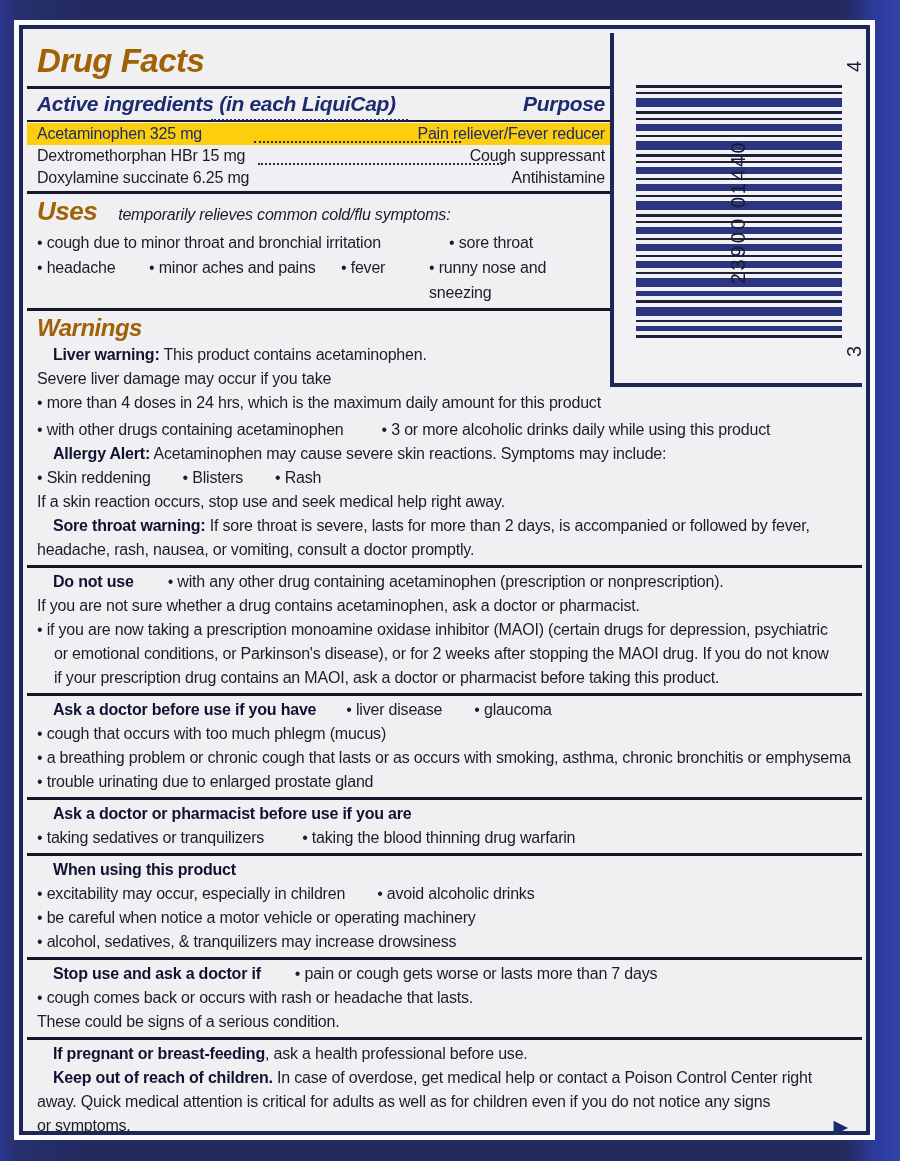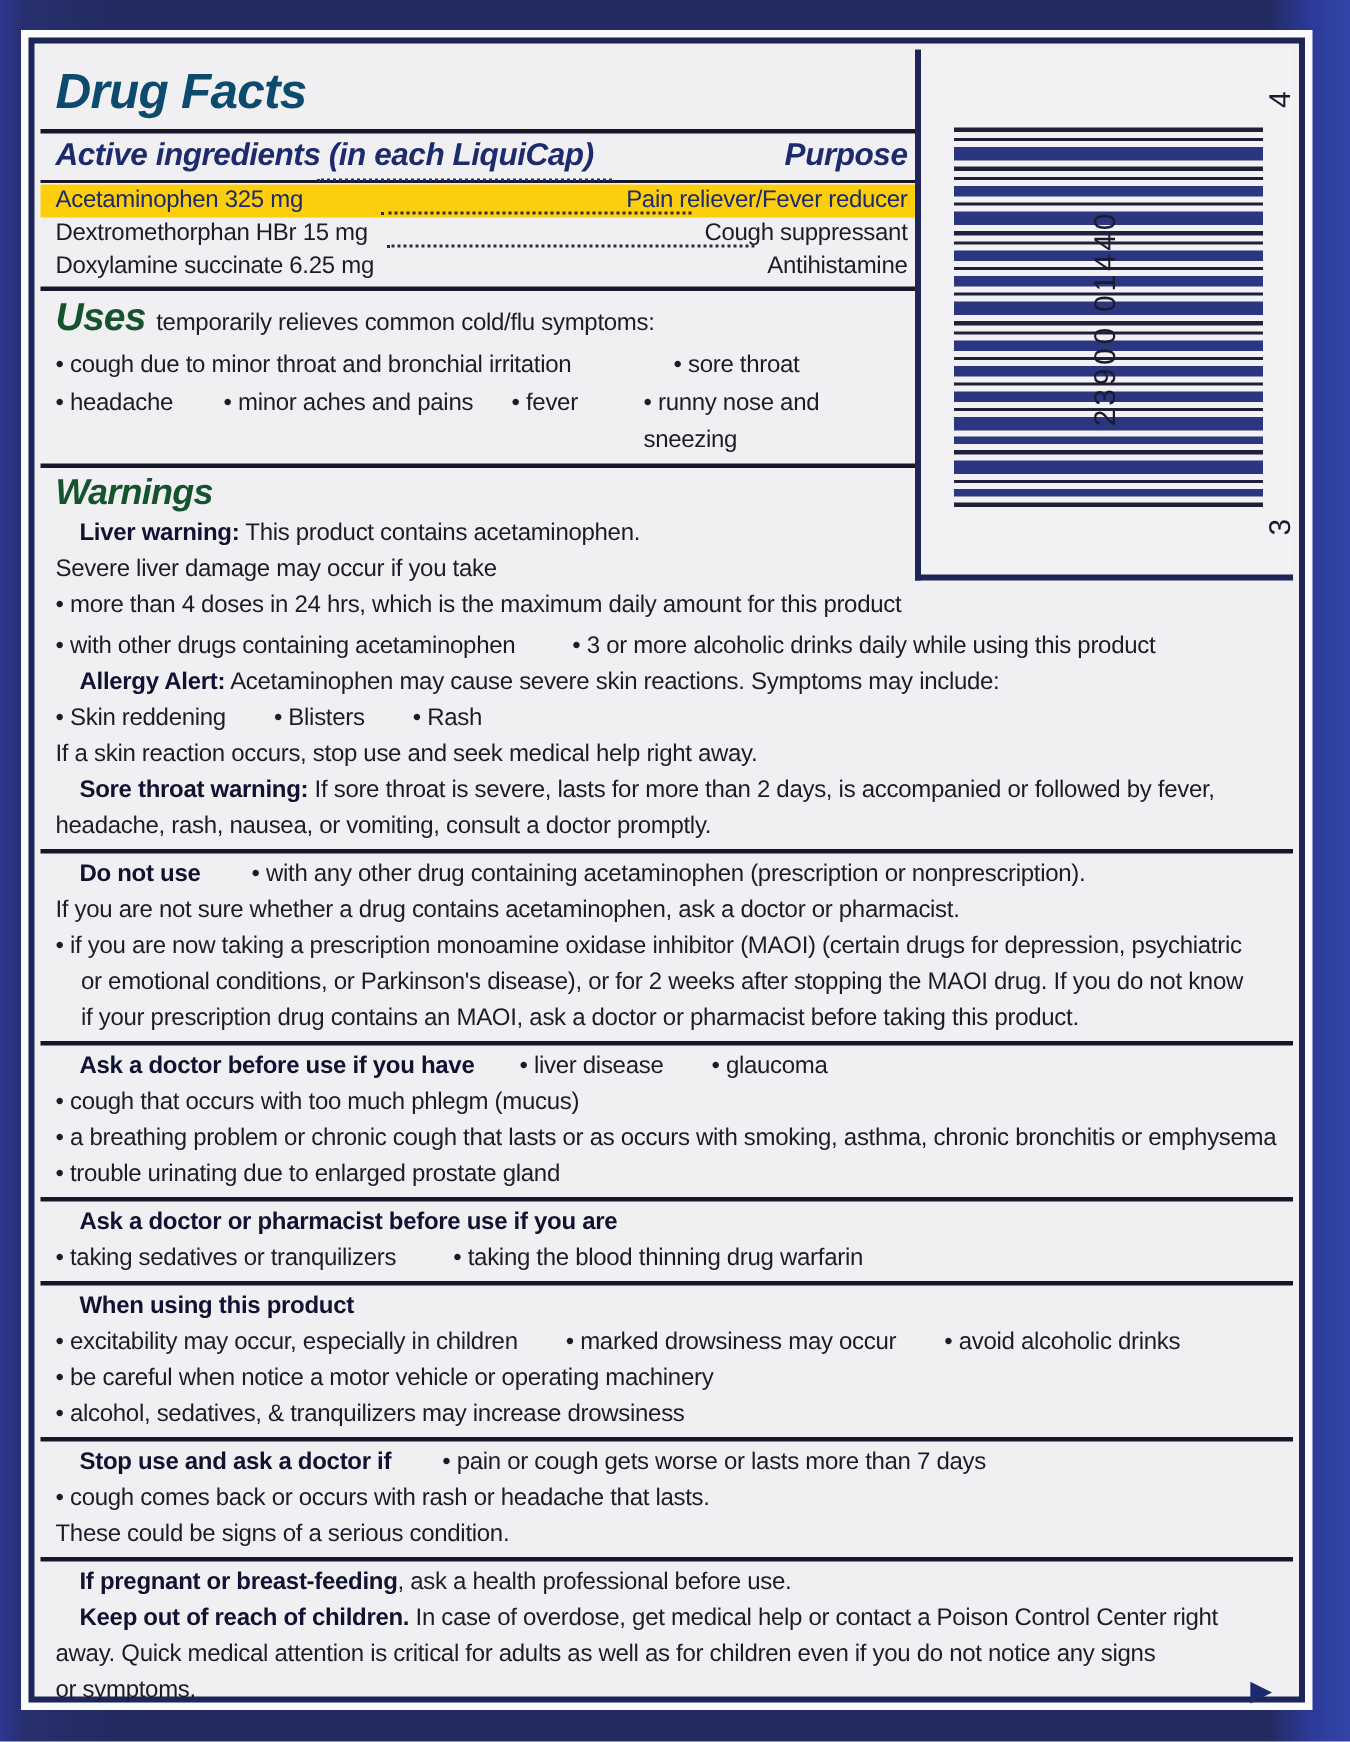--- a/index.html
+++ b/index.html
@@ -21,29 +21,29 @@
     color:#1c1c28;font-size:16px;letter-spacing:-0.2px;
   }
   
   .leftcol{width:588px;}
   .fullw{width:100%;}
   .sec{padding:2px 10px 3px;}
   .rule{border-top:3px solid #17172c;margin:0;height:0;}
   .rule.thin{border-top:2px solid #17172c;}
   .line{line-height:24px;white-space:nowrap;}
   .line .b{font-weight:bold;color:#0f1230;margin-left:16px;}
-  .h1{font-style:italic;font-weight:bold;color:#0c4a6e;font-size:33px;line-height:44px;letter-spacing:-0.5px;}
+  .h1{font-style:italic;font-weight:bold;color:#a16207;font-size:33px;line-height:44px;letter-spacing:-0.5px;}
   .h2row{display:flex;justify-content:space-between;align-items:baseline;line-height:28px;}
   .h2{font-style:italic;font-weight:bold;color:#1d2a6e;font-size:21px;letter-spacing:-0.3px;}
   .ingrow{display:flex;align-items:flex-start;line-height:22px;padding:0 10px;}
   .ingrow .leader{flex:1;border-bottom:2px dotted #2c2c38;margin:0 9px;transform:translateY(-4px);}
   .ingrow.hl{background:#fcce0c;color:#1d2a6e;font-weight:normal;}
   .ingrow.hl .leader{border-bottom-color:#1d2a6e;}
   .usesrow{display:flex;align-items:baseline;line-height:30px;}
-  .h3{font-style:italic;font-weight:bold;color:#14532d;font-size:26px;letter-spacing:-0.5px;}
+  .h3{font-style:italic;font-weight:bold;color:#a16207;font-size:26px;letter-spacing:-0.5px;}
   .h3.warn{font-size:24px;line-height:30px;}
   .uses-r1{display:grid;grid-template-columns:412px auto;line-height:25px;}
   .uses-r2{display:grid;grid-template-columns:112px 192px 88px auto;line-height:25px;}
   .items{display:flex;line-height:24px;white-space:nowrap;}
   .gapL{margin-left:34px;}
   .gap40{margin-right:38px;}
   .gap30{margin-right:32px;}
   .gap24{margin-right:26px;}
   .indent{padding-left:17px;}
   .rel{position:relative;}
@@ -102,21 +102,21 @@
             <span>Doxylamine succinate 6.25 mg</span>
             <span class="leader"></span>
             <span>Antihistamine</span>
           </div>
         </div>
         <div class="rule"></div>
 
         <div class="sec">
           <div class="usesrow">
             <span class="h3">Uses</span>
-            <span style="margin-left:7px;">temporarily relieves common cold/flu symptoms:</span>
+            <span style="margin-left:21px;font-style:italic;">temporarily relieves common cold/flu symptoms:</span>
           </div>
           <div class="uses-r1">
             <span>• cough due to minor throat and bronchial irritation</span>
             <span>• sore throat</span>
           </div>
           <div class="uses-r2">
             <span>• headache</span>
             <span>• minor aches and pains</span>
             <span>• fever</span>
             <span>• runny nose and sneezing</span>
@@ -173,21 +173,20 @@
               <span class="gap40">• taking sedatives or tranquilizers</span>
               <span>• taking the blood thinning drug warfarin</span>
             </div>
         </div>
         <div class="rule"></div>
 
         <div class="sec">
           <div class="line"><span class="b">When using this product</span></div>
           <div class="items">
               <span class="gap30">• excitability may occur, especially in children</span>
-              <span class="gap30">• marked drowsiness may occur</span>
               <span>• avoid alcoholic drinks</span>
             </div>
           <div class="line">• be careful when notice a motor vehicle or operating machinery</div>
           <div class="line">• alcohol, sedatives, &amp; tranquilizers may increase drowsiness</div>
         </div>
         <div class="rule"></div>
 
         <div class="sec">
           <div class="line"><span class="b">Stop use and ask a doctor if</span><span class="gapL">• pain or cough gets worse or lasts more than 7 days</span></div>
           <div class="line">• cough comes back or occurs with rash or headache that lasts.</div>

